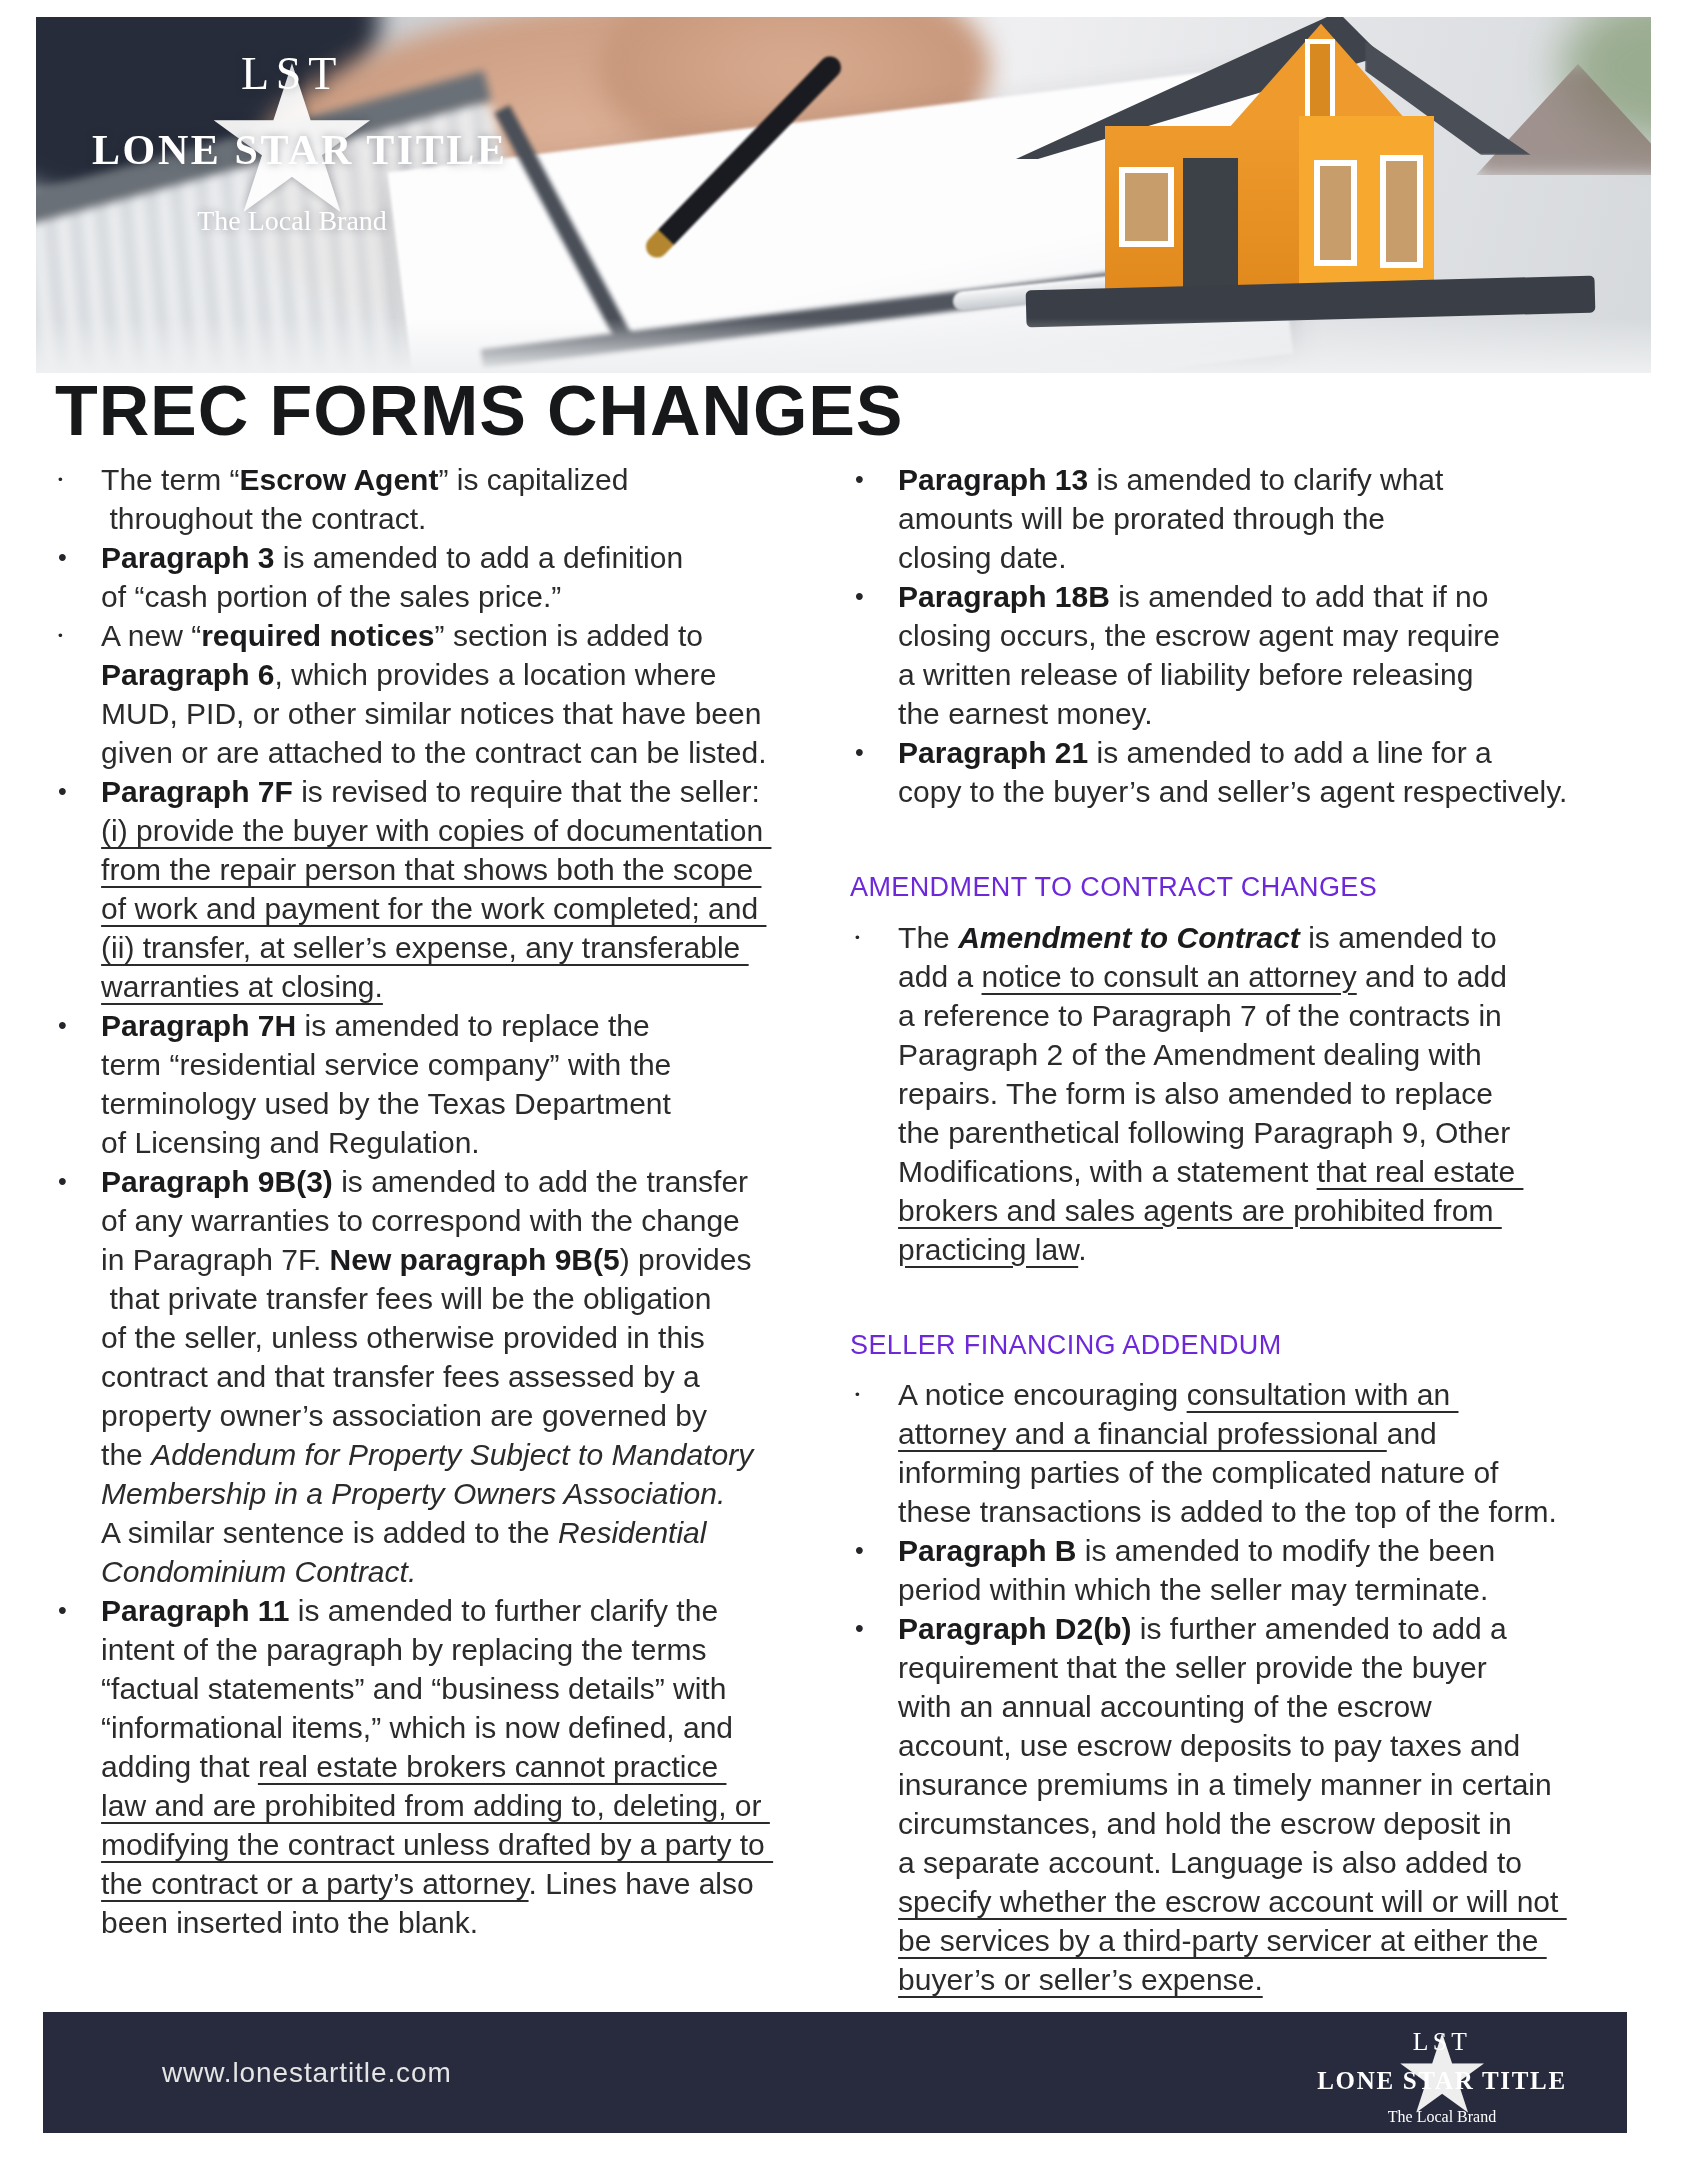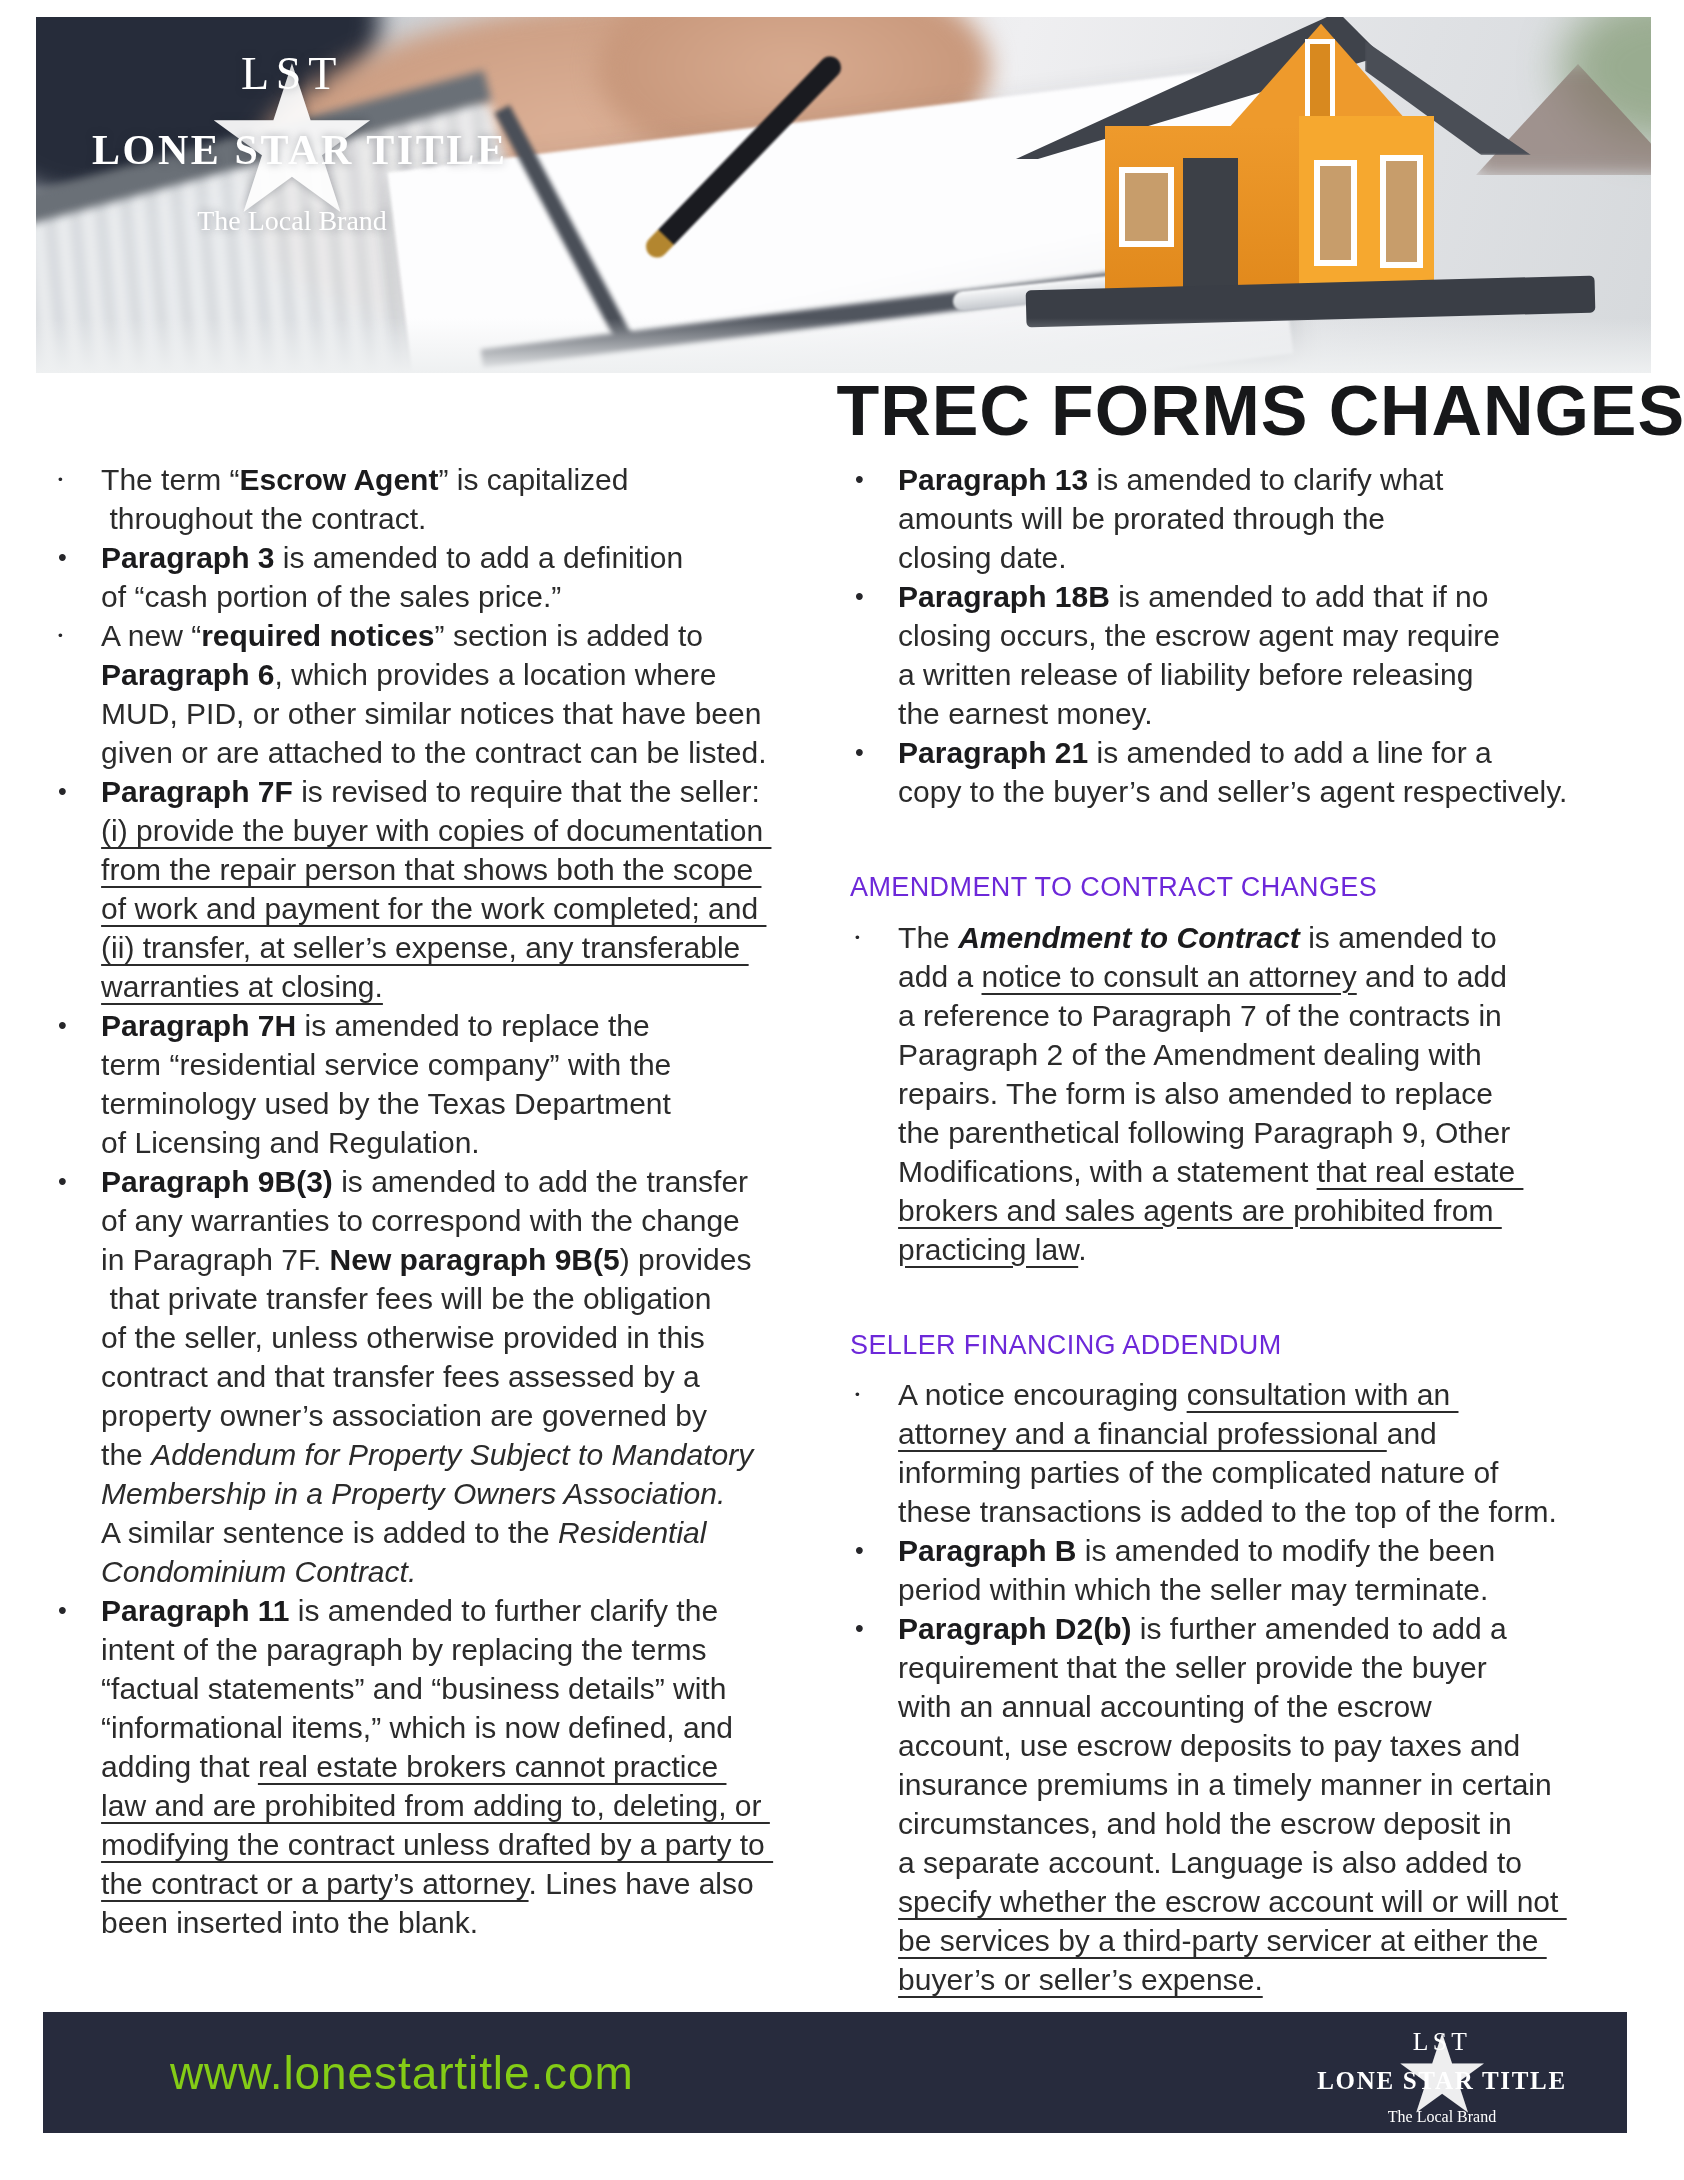--- a/index.html
+++ b/index.html
@@ -58,21 +58,21 @@
   .logo-hero .logo-monogram{font-size:46px;letter-spacing:6.8px;}
   .logo-hero .logo-name{font-size:42px;font-weight:700;letter-spacing:2.6px;white-space:nowrap;margin-top:25.6px;}
   .logo-hero .logo-tagline{font-size:28px;margin-top:31px;}
   .logo-footer{right:53px;top:50%;transform:translateY(-50%);width:264px;}
   .logo-footer .logo-star{font-size:109px;}
   .logo-footer .logo-monogram{font-size:25.6px;letter-spacing:4.3px;}
   .logo-footer .logo-name{font-size:25px;font-weight:700;letter-spacing:1.7px;white-space:nowrap;margin-top:10.2px;}
   .logo-footer .logo-tagline{font-size:16px;margin-top:13.6px;}
 
   
-  h1.title{position:absolute;top:373px;left:0;right:0;margin:0;text-align:right;padding-left:55px;
+  h1.title{position:absolute;top:373px;left:0;right:0;margin:0;text-align:left;padding-left:55px;
            font-size:70px;font-weight:700;letter-spacing:0.9px;color:#17181a;line-height:1.1;}
 
   
   .col{position:absolute;top:460px;width:801px;font-size:30px;line-height:39px;}
   .col-left{left:53px;}
   .col-right{left:850px;}
   ul.rich{list-style:none;margin:0;padding:0;}
   .item{display:flex;align-items:flex-start;}
   .marker{flex:0 0 43px;padding-left:5.1px;line-height:39px;color:#26262a;}
   .marker.big{font-size:25px;}
@@ -81,21 +81,21 @@
   .b{font-weight:700;color:#1b1b1d;}
   .i{font-style:italic;}
   .bi{font-weight:700;font-style:italic;color:#1b1b1d;}
   .u{text-decoration:underline;text-decoration-thickness:1.7px;text-underline-offset:6px;}
   h2.section{margin:55px 0 8.5px 0;font-size:27px;line-height:43px;font-weight:400;
              letter-spacing:0.4px;color:#6d28d9;}
 
   
   .footer{position:absolute;left:43px;top:2012px;width:1584px;height:121px;background:#272b3d;}
   .footer-url{position:absolute;left:119px;top:50%;transform:translateY(-50%);
-              color:#84cc16;font-size:46px;letter-spacing:0.9px;cursor:pointer;margin-left:8px;}
+              color:#e5e5e5;font-size:28px;letter-spacing:0.9px;cursor:pointer;}
 </style>
 </head>
 <body>
 
 <div class="page">
 
   <div class="hero">
     <div class="shape sleeve soft"></div>
     <div class="shape greenery softer"></div>
     <div class="shape hand1 soft"></div>

